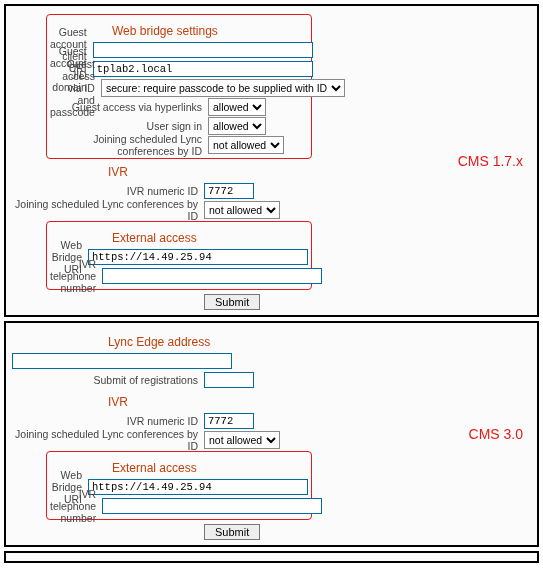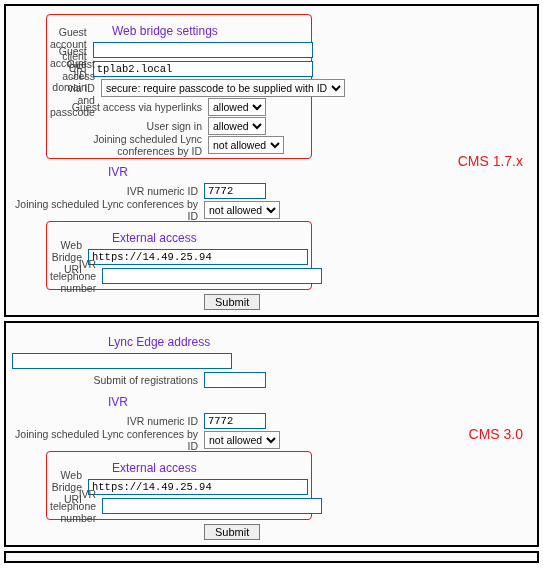--- a/index.html
+++ b/index.html
@@ -24,21 +24,21 @@
     top: 50%;
     transform: translateY(-50%);
     color: #e31b1b;
     font-size: 14px;
     font-weight: normal;
     white-space: nowrap;
   }
   .section-title {
     text-align: left;
     margin-left: 96px;
-    color: #6d28d9;
+    color: #c2410c;
     font-size: 12px;
     margin-top: 6px;
     margin-bottom: 3px;
   }
   .row {
     display: flex;
     align-items: center;
     margin: 1px 0;
     height: 18px;
   }
@@ -54,21 +54,21 @@
   }
   input[type="text"] {
     height: 16px;
     font-family: "Courier New", monospace;
     font-size: 10.5px;
     padding: 0 3px;
     border: 1px solid #0369a1;
     background: #fff;
   }
   .w-long { width: 220px; }
-  .w-short { width: 62px; }
+  .w-short { width: 50px; }
   select {
     font-size: 10.5px;
     height: 18px;
     border: 1px solid #888;
     background: #fff;
   }
   .submit-row {
     margin: 3px 0 3px 192px;
   }
   button.submit {

